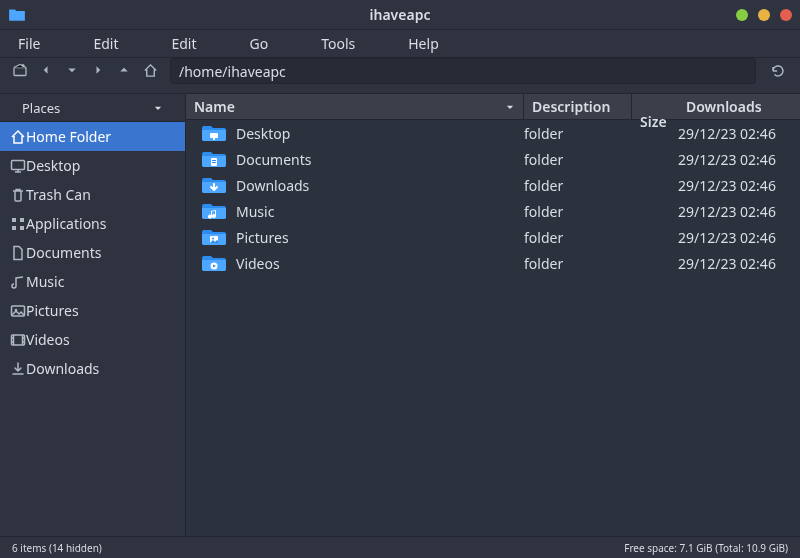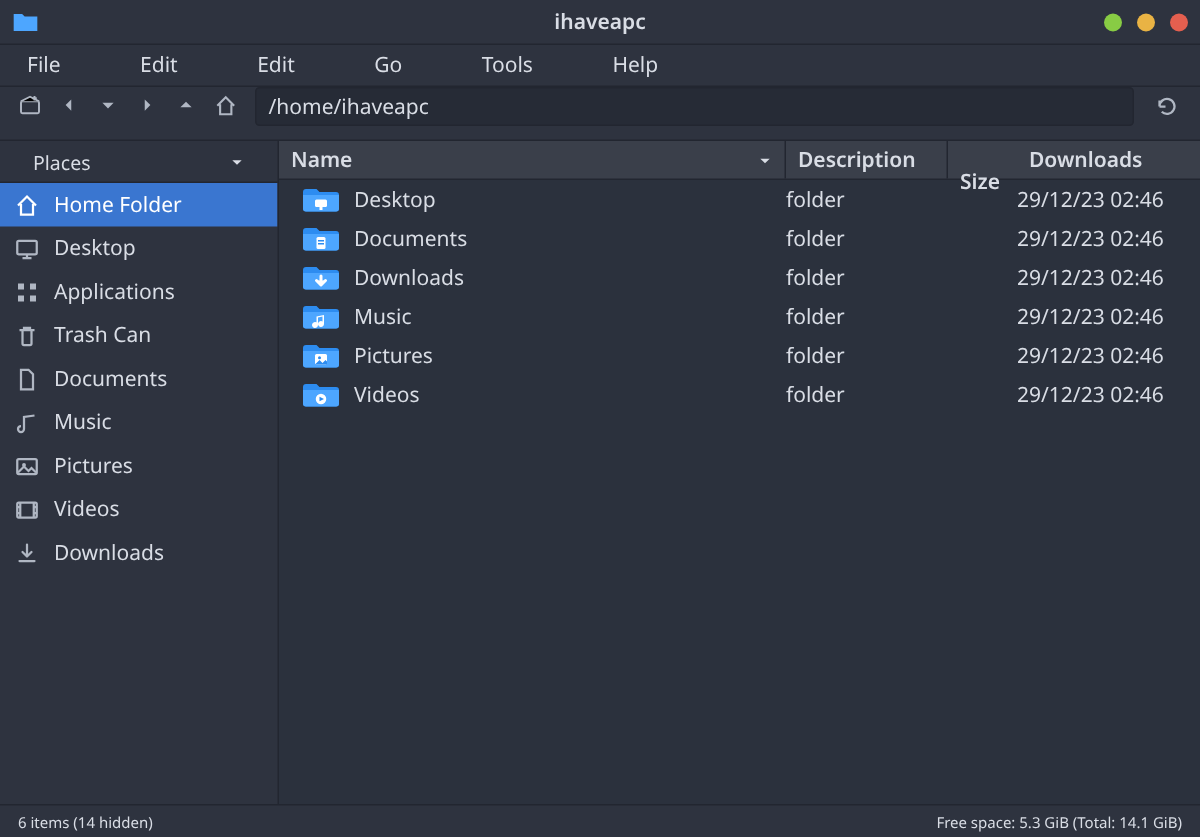--- a/index.html
+++ b/index.html
@@ -102,21 +102,20 @@
     display:flex; align-items:center;
     padding: 0 22px;
     border-bottom: 1px solid var(--border);
     color: var(--text);
     font-size: 13px;
   }
   .side-header .chev { margin-left:auto; }
   .side-list { padding: 0; flex:1; overflow:auto; }
   .side-item {
     display:flex; align-items:center;
-    gap: 10px;
     padding: 5px 10px;
     font-size: 14px;
     cursor: default;
   }
   .side-item.selected { background: var(--accent); color: #fff; }
   .side-icon { width:16px; height:16px; display:flex; align-items:center; justify-content:center; color: var(--text-dim); }
   .side-item.selected .side-icon { color:#fff; }
 
   
   .file-area { flex:1; display:flex; flex-direction:column; background: var(--bg); min-width:0;}
@@ -359,32 +358,32 @@
             <span class="side-icon">
               <svg width="16" height="16">
                 <use href="#s-desktop"></use>
               </svg>
             </span>
             <span>Desktop</span>
           </div>
           <div class="side-item">
             <span class="side-icon">
               <svg width="16" height="16">
+                <use href="#s-trash"></use>
+              </svg>
+            </span>
+            <span>Trash Can</span>
+          </div>
+          <div class="side-item">
+            <span class="side-icon">
+              <svg width="16" height="16">
                 <use href="#s-apps"></use>
               </svg>
             </span>
             <span>Applications</span>
-          </div>
-          <div class="side-item">
-            <span class="side-icon">
-              <svg width="16" height="16">
-                <use href="#s-trash"></use>
-              </svg>
-            </span>
-            <span>Trash Can</span>
           </div>
           <div class="side-item">
             <span class="side-icon">
               <svg width="16" height="16">
                 <use href="#s-doc"></use>
               </svg>
             </span>
             <span>Documents</span>
           </div>
           <div class="side-item">
@@ -520,15 +519,15 @@
             <div class="cell cell-desc">folder</div>
             <div class="cell cell-size"></div>
             <div class="cell cell-mod">29/12/23 02:46</div>
           </div>
         </div>
     </div>
   </div>
 
   <div class="statusbar">
     <span>6 items (14 hidden)</span>
-    <span class="right">Free space: 5.3 GiB (Total: 14.1 GiB)</span>
+    <span class="right">Free space: 7.1 GiB (Total: 10.9 GiB)</span>
   </div>
 </div>
 
 </body></html>

